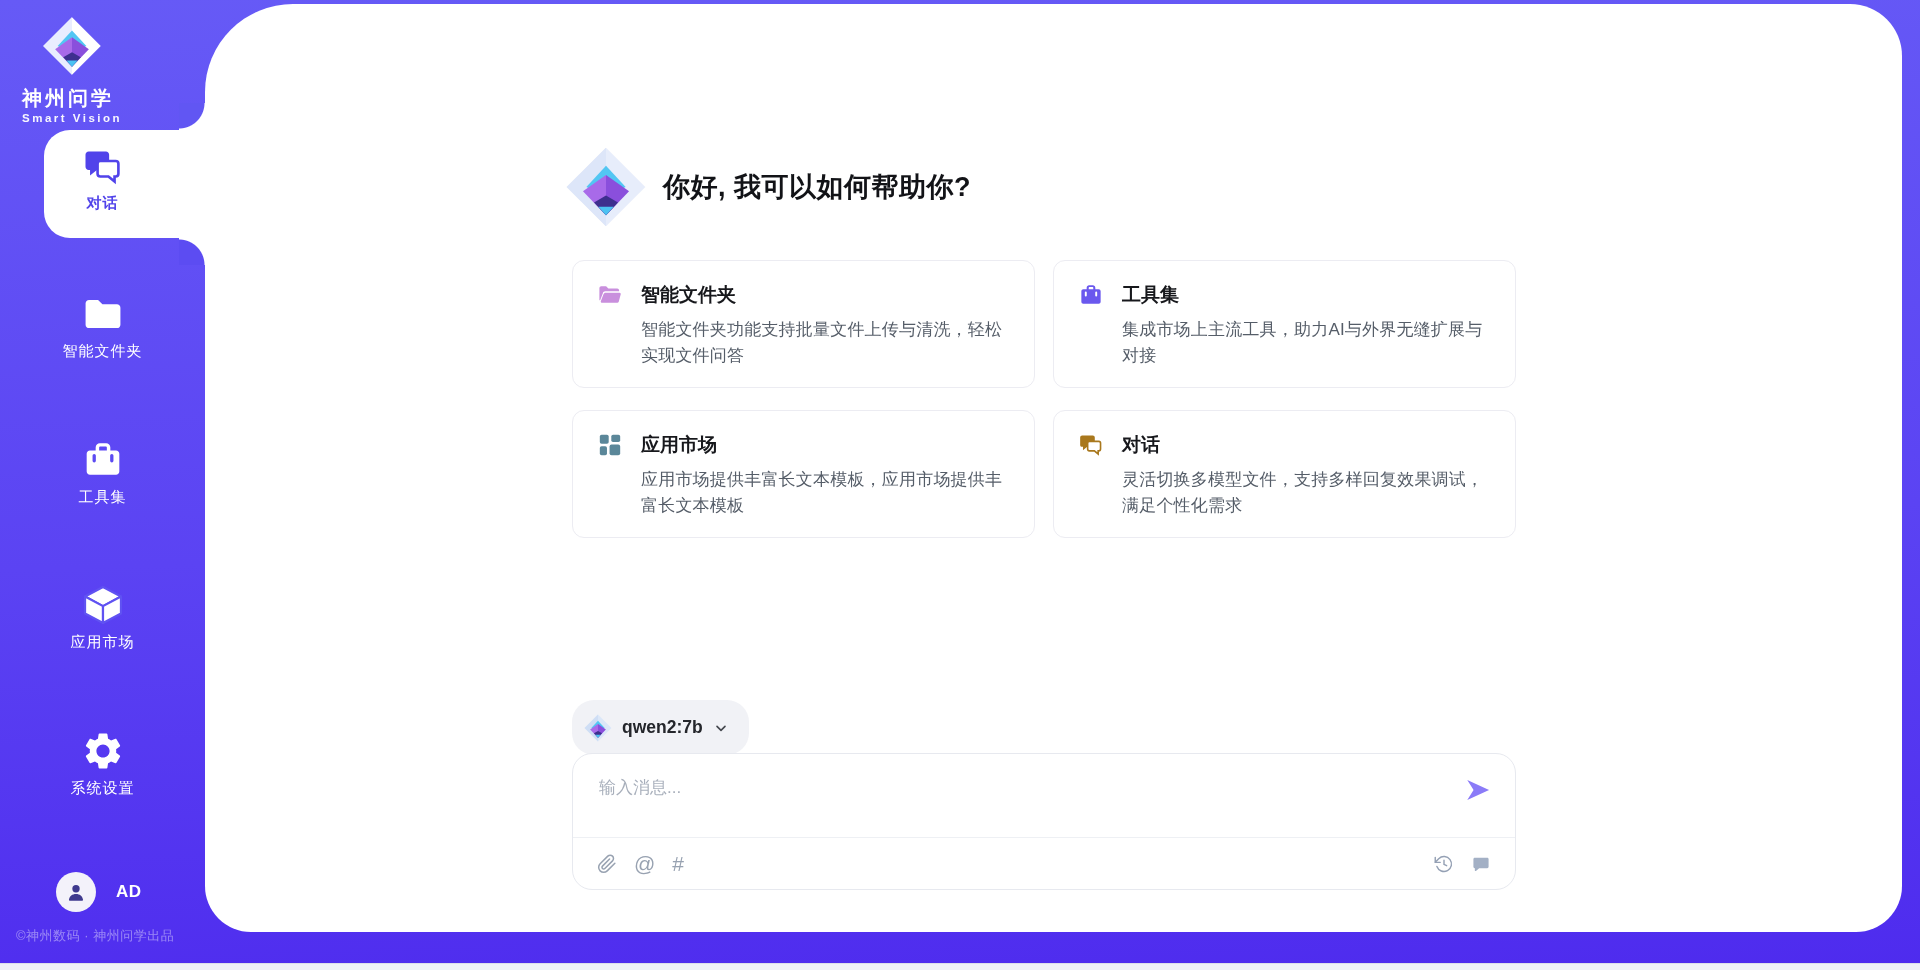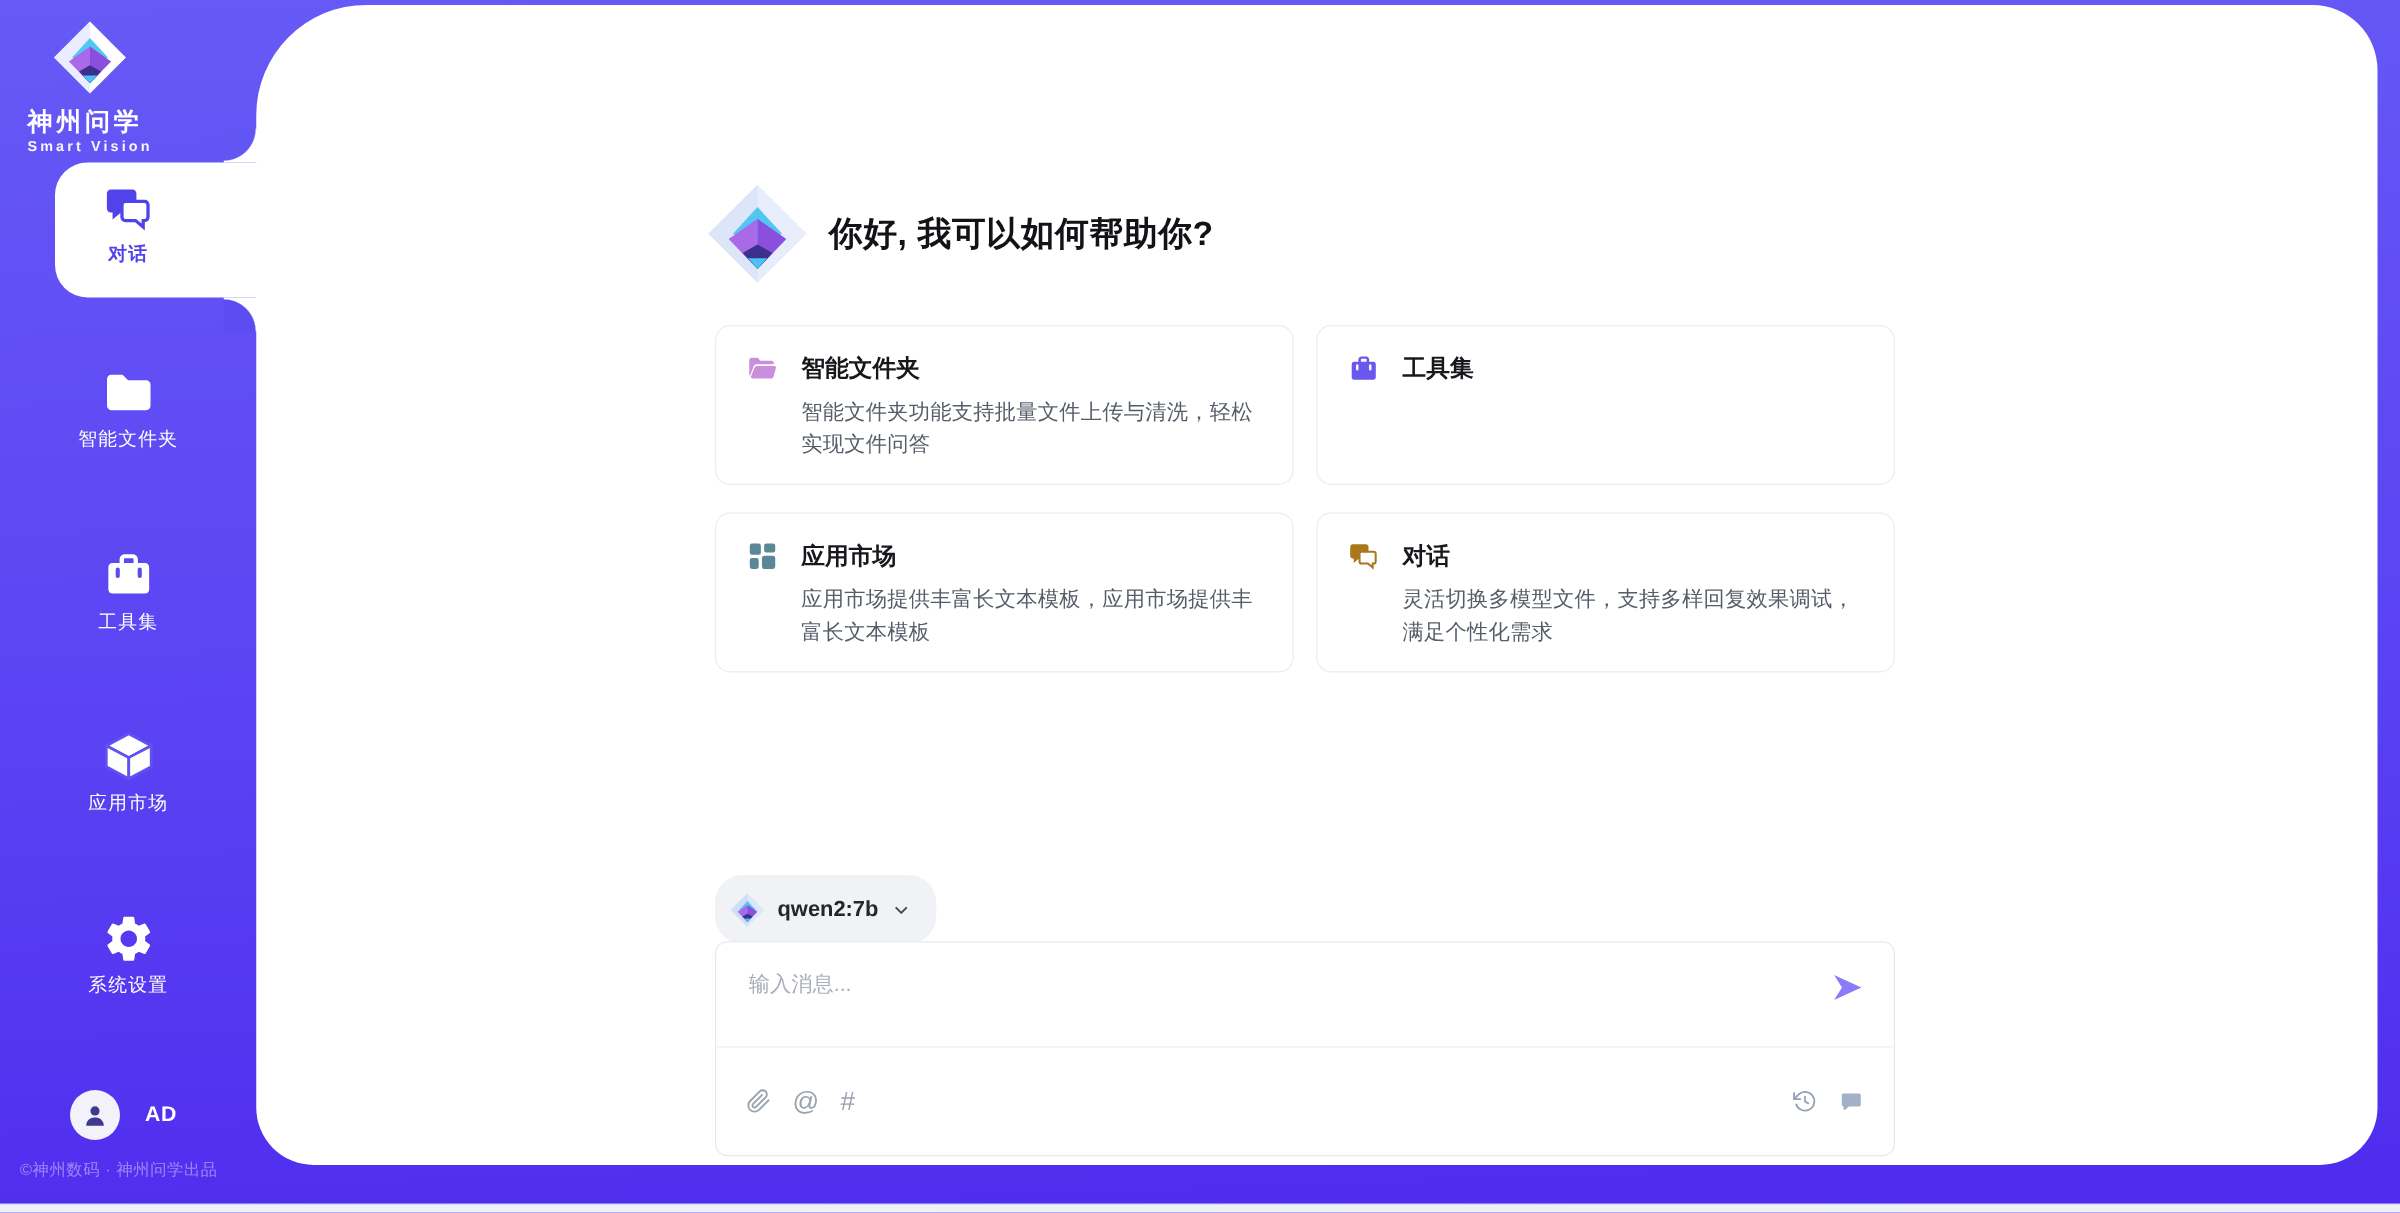--- a/index.html
+++ b/index.html
@@ -80,22 +80,22 @@
     position:absolute; left:367px; top:696px; height:55px; border-radius:22px;
     background:#f1f2f6; display:inline-flex; align-items:center; gap:10px;
     padding:0 20px 0 12px; cursor:pointer;
   }
   .model-pill .pill-logo { width:28px; height:28px; }
   .model-name { font-size:17.5px; font-weight:600; color:#24262b; }
   .chev { width:16px; height:16px; }
 
   
   .composer {
-    position:absolute; left:367px; top:749px; width:944px; height:172px;
-    background:#fff; border:1px solid #e7e9ef; border-radius:10px;
+    position:absolute; left:367px; top:749px; width:944px; height:137px;
+    background:#fff; border:1px solid #e7e9ef; border-radius:20px;
   }
   .composer input {
     position:absolute; left:26px; top:15px; width:800px; height:38px;
     border:none; outline:none; font-size:17px; color:#333; background:transparent;
     font-family:inherit;
   }
   .composer input::placeholder { color:#a8afbb; }
   .send-btn {
     position:absolute; right:20px; top:20px; width:34px; height:34px;
     border:none; background:transparent; cursor:pointer; padding:0;
@@ -151,20 +151,21 @@
       </div>
 
       <div class="card">
         <div class="card-head">
           <svg class="ci-toolbox" viewBox="0 0 24 24">
             <path fill="currentColor" d="M8 6.8V5.2C8 3.9 9 2.9 10.3 2.9h3.4c1.3 0 2.3 1 2.3 2.3v1.6h3.1c1 0 1.8.8 1.8 1.8v9.7c0 1-.8 1.8-1.8 1.8H4.9c-1 0-1.8-.8-1.8-1.8V8.6c0-1 .8-1.8 1.8-1.8zm1.9-1.6v1.6h4.2V5.2c0-.3-.2-.5-.5-.5h-3.2c-.3 0-.5.2-.5.5z"></path>
             <path stroke="var(--cut,#fff)" stroke-width="1.8" stroke-linecap="round" d="M7.2 9.6v2.8M16.8 9.6v2.8"></path>
           </svg>
           <span class="card-title">工具集</span>
         </div>
+        <p class="card-desc">集成市场上主流工具，助力AI与外界无缝扩展与对接</p>
       </div>
 
       <div class="card">
         <div class="card-head">
           <svg class="ci-grid" viewBox="0 0 24 24" fill="currentColor">
             <rect x="2.6" y="2.6" width="8.2" height="8.2" rx="1.6"></rect>
             <rect x="13.2" y="2.6" width="8.2" height="6.6" rx="1.6"></rect>
             <rect x="2.6" y="13.2" width="6.6" height="8.2" rx="1.6"></rect>
             <rect x="11.6" y="11.6" width="9.8" height="9.8" rx="1.8"></rect>
           </svg>

